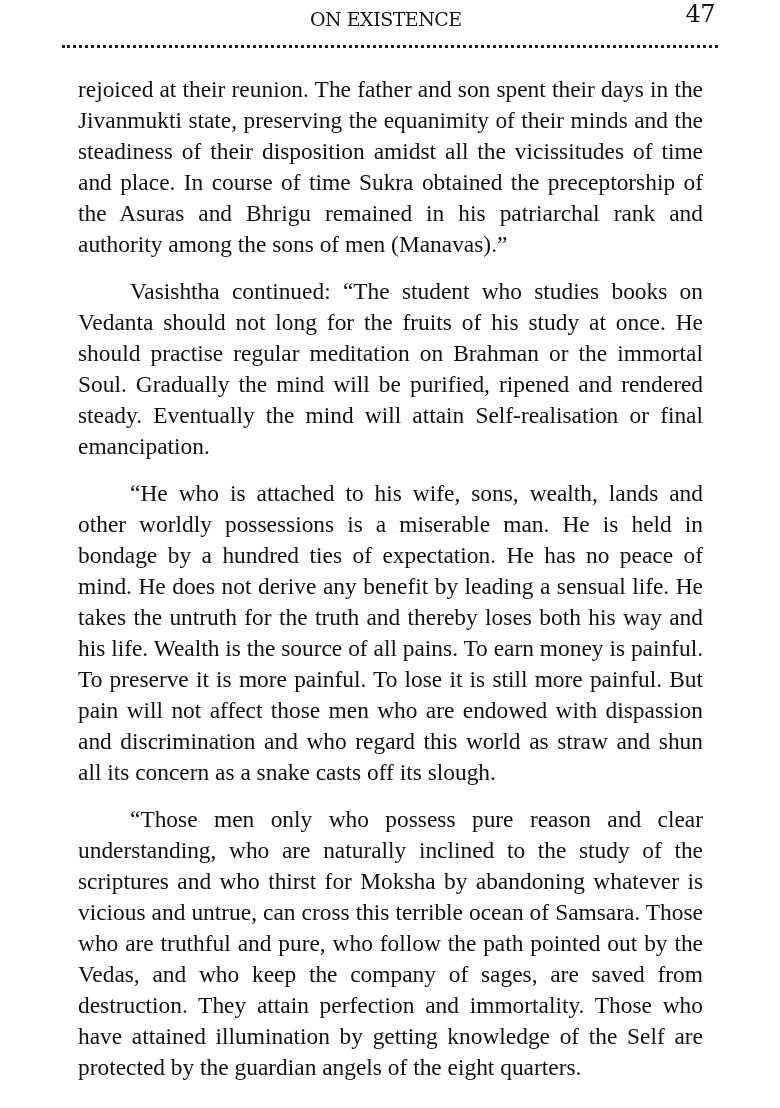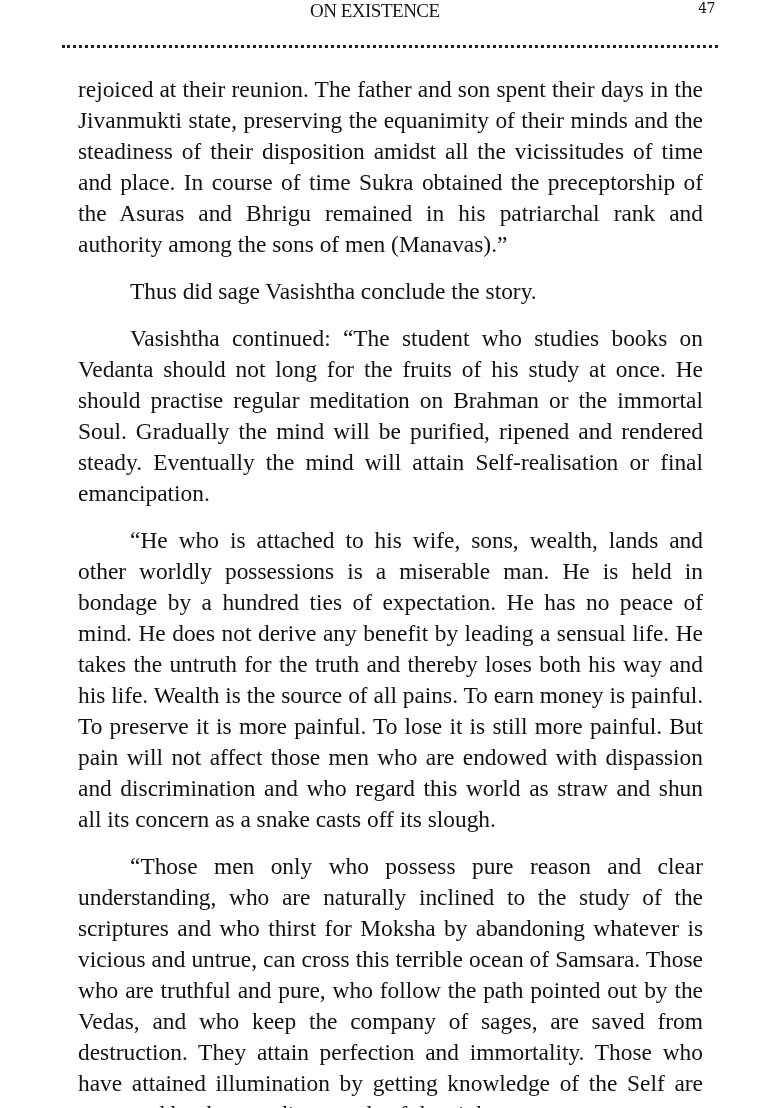--- a/index.html
+++ b/index.html
@@ -24,29 +24,28 @@
       position: relative;
       height: 26px;
       font-family: "DejaVu Serif", serif;
       font-size: 19px;
       letter-spacing: -0.5px;
       color: #151515;
     }
     .running-head .title {
       position: absolute;
       left: 248px;
-      top: 0px;
+      top: 8px;
       white-space: nowrap;
-      font-family: Liberation Serif, serif;
     }
     .running-head .folio {
       position: absolute;
       right: 4px;
       top: 0px;
-      font-size: 14px;
+      font-size: 24px;
     }
     .rule {
       position: absolute;
       top: 45px;
       left: 0;
       width: 656px;
       height: 0;
       border-top: 3px dotted #222222;
     }
     .body-text {
@@ -79,18 +78,17 @@
 
 <div class="page">
   <div class="running-head">
     <span class="title">ON EXISTENCE</span>
     <span class="folio">47</span>
   </div>
   <div class="rule"></div>
 
   <div class="body-text">
     <p class="cont">rejoiced at their reunion. The father and son spent their days in the Jivanmukti state, preserving the equanimity of their minds and the steadiness of their disposition amidst all the vicissitudes of time and place. In course of time Sukra obtained the preceptorship of the Asuras and Bhrigu remained in his patriarchal rank and authority among the sons of men (Manavas).”</p>
-    <p class="indent short">Thus did sage Vasishtha conclude the story.</p>
     <p class="indent">Vasishtha continued: “The student who studies books on Vedanta should not long for the fruits of his study at once. He should practise regular meditation on Brahman or the immortal Soul. Gradually the mind will be purified, ripened and rendered steady. Eventually the mind will attain Self-realisation or final emancipation.</p>
     <p class="indent">“He who is attached to his wife, sons, wealth, lands and other worldly possessions is a miserable man. He is held in bondage by a hundred ties of expectation. He has no peace of mind. He does not derive any benefit by leading a sensual life. He takes the untruth for the truth and thereby loses both his way and his life. Wealth is the source of all pains. To earn money is painful. To preserve it is more painful. To lose it is still more painful. But pain will not affect those men who are endowed with dispassion and discrimination and who regard this world as straw and shun all its concern as a snake casts off its slough.</p>
     <p class="indent">“Those men only who possess pure reason and clear understanding, who are naturally inclined to the study of the scriptures and who thirst for Moksha by abandoning whatever is vicious and untrue, can cross this terrible ocean of Samsara. Those who are truthful and pure, who follow the path pointed out by the Vedas, and who keep the company of sages, are saved from destruction. They attain perfection and immortality. Those who have attained illumination by getting knowledge of the Self are protected by the guardian angels of the eight quarters.</p>
   </div>
 </div>
 
 </body></html>

